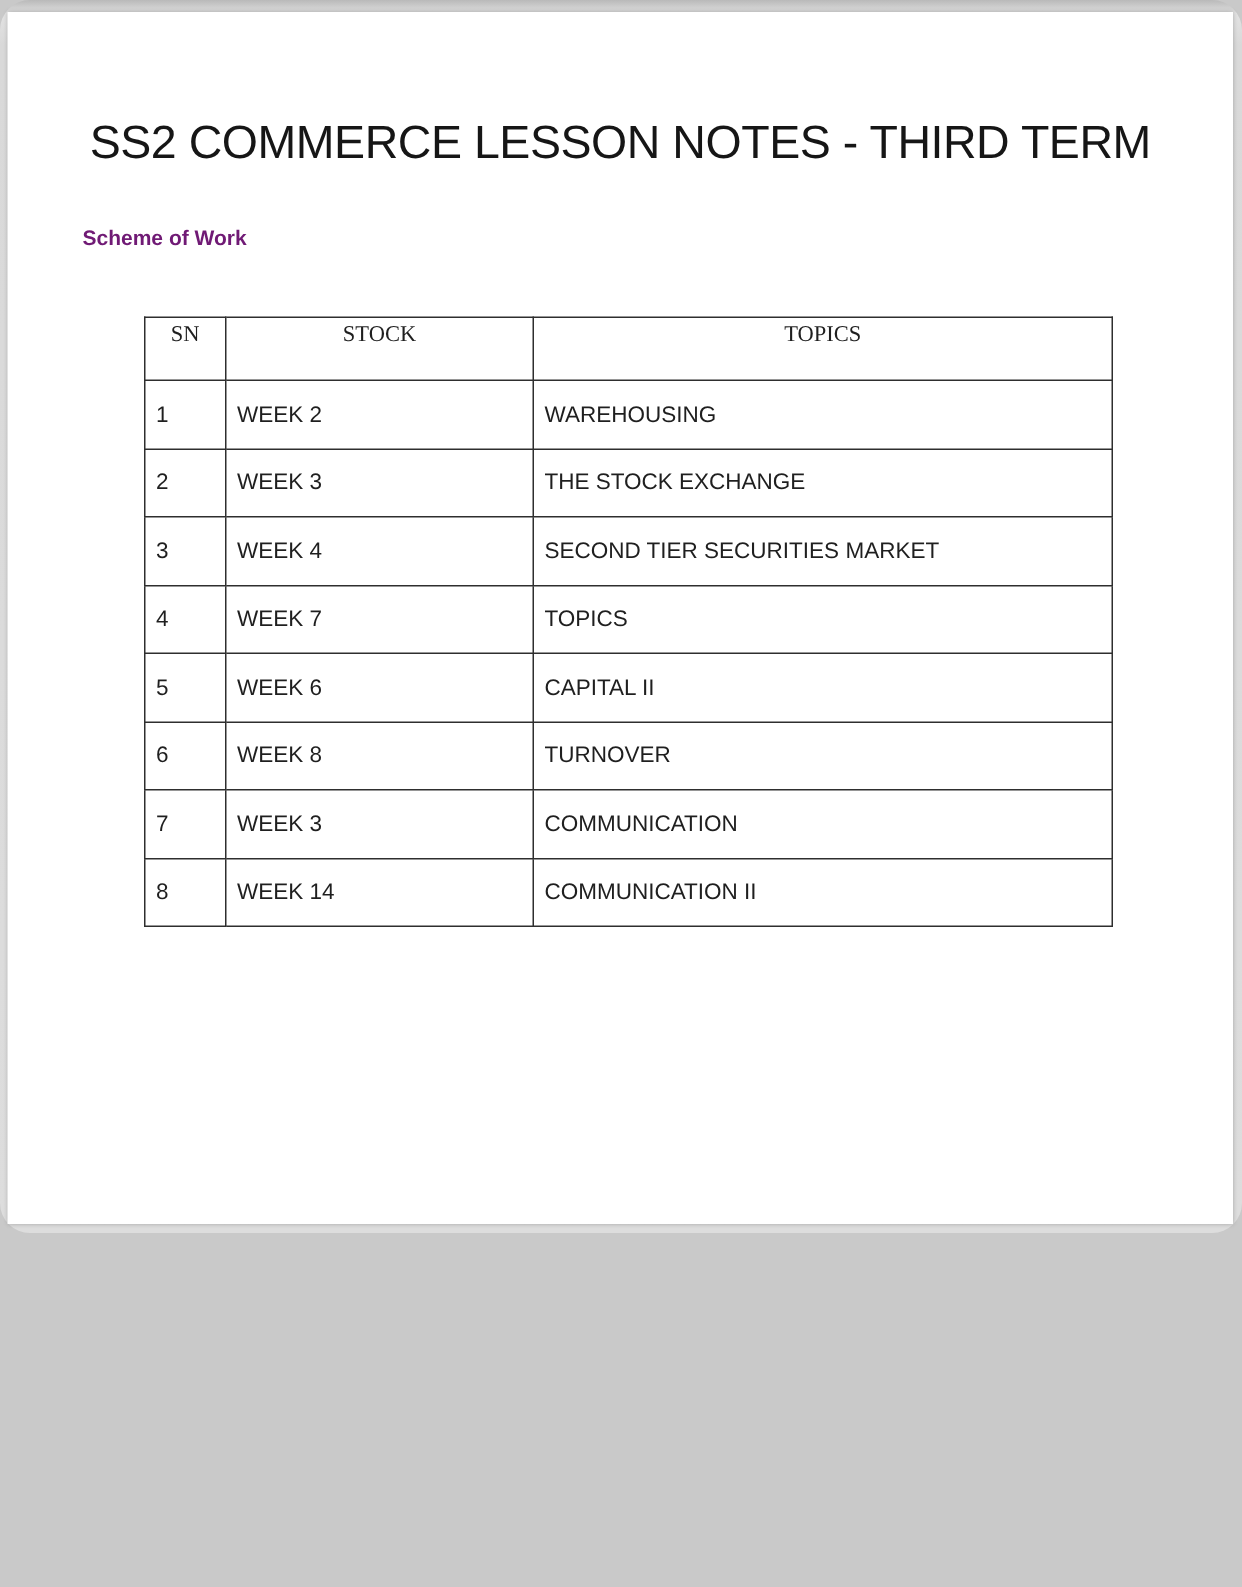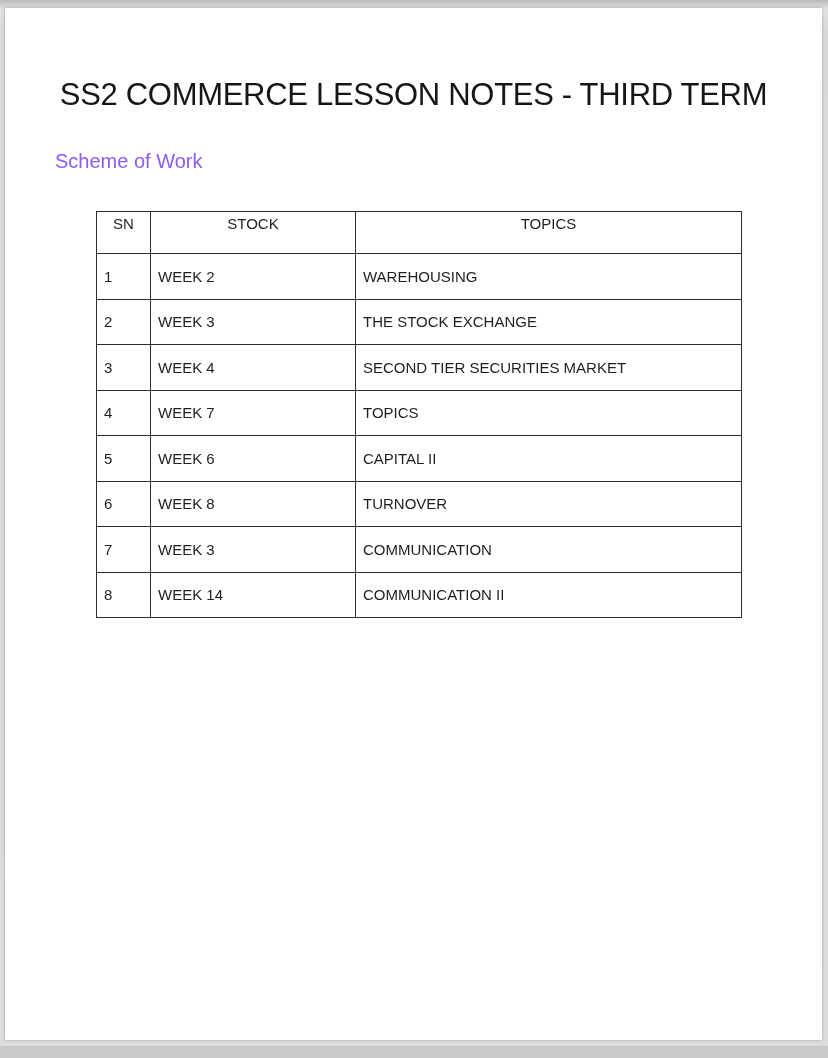--- a/index.html
+++ b/index.html
@@ -5,44 +5,46 @@
   * { margin: 0; padding: 0; box-sizing: border-box; }
   html, body { width: 828px; height: 1058px; }
   body {
     font-family: "Liberation Sans", "DejaVu Sans", sans-serif;
     background: #c9c9c9;
     overflow: hidden;
   }
   .viewport {
     position: relative;
     width: 828px;
-    height: 1046px;
+    height: 822px;
     background: linear-gradient(#b9b9b9, #e2e2e2 9px, #d9d9d9 30px, #dddddd);
+    border-radius: 20px;
   }
   .page {
     position: absolute;
     left: 5px; top: 8px; right: 6px; bottom: 6px;
     background: #ffffff;
     box-shadow: 0 0 3px rgba(0,0,0,0.25);
   }
   .doc-title {
     position: absolute;
     top: 69px; left: 0; right: 0;
     text-align: center;
     font-size: 31px;
     font-weight: 400;
     letter-spacing: -0.3px;
     color: #161616;
     white-space: nowrap;
   }
   .section-label {
     position: absolute;
     left: 50px; top: 142px;
-    font-size: 20px;
-    color: #8b5cf6;
+    font-size: 14px;
+    color: #701a75;
+    font-weight: bold;
   }
   .watermark {
     position: absolute;
     left: 314px; top: 551px;
     font-size: 36px;
     font-weight: 700;
     letter-spacing: 0.5px;
     opacity: 0.95;
     z-index: 0;
     white-space: nowrap;
@@ -69,21 +71,21 @@
     border: 1.6px solid #2e2e2e;
     font-weight: 400;
     vertical-align: middle;
     background: transparent;
   }
   .scheme-table col.c-sn    { width: 54px;  }
   .scheme-table col.c-week  { width: 205px; }
   .scheme-table col.c-topic { width: 386px; }
   .scheme-table thead tr { height: 42px; }
   .scheme-table tbody tr { height: 45.5px; }
-  .scheme-table th { text-align: center; padding-bottom: 18px; }
+  .scheme-table th { text-align: center; padding-bottom: 18px; font-family: Liberation Serif, serif; }
   .scheme-table td { text-align: left; padding-left: 7px; }
 </style>
 </head>
 <body>
 
 <div class="viewport">
   <div class="page">
 
     <div class="doc-title">SS2 COMMERCE LESSON NOTES - THIRD TERM</div>
 

